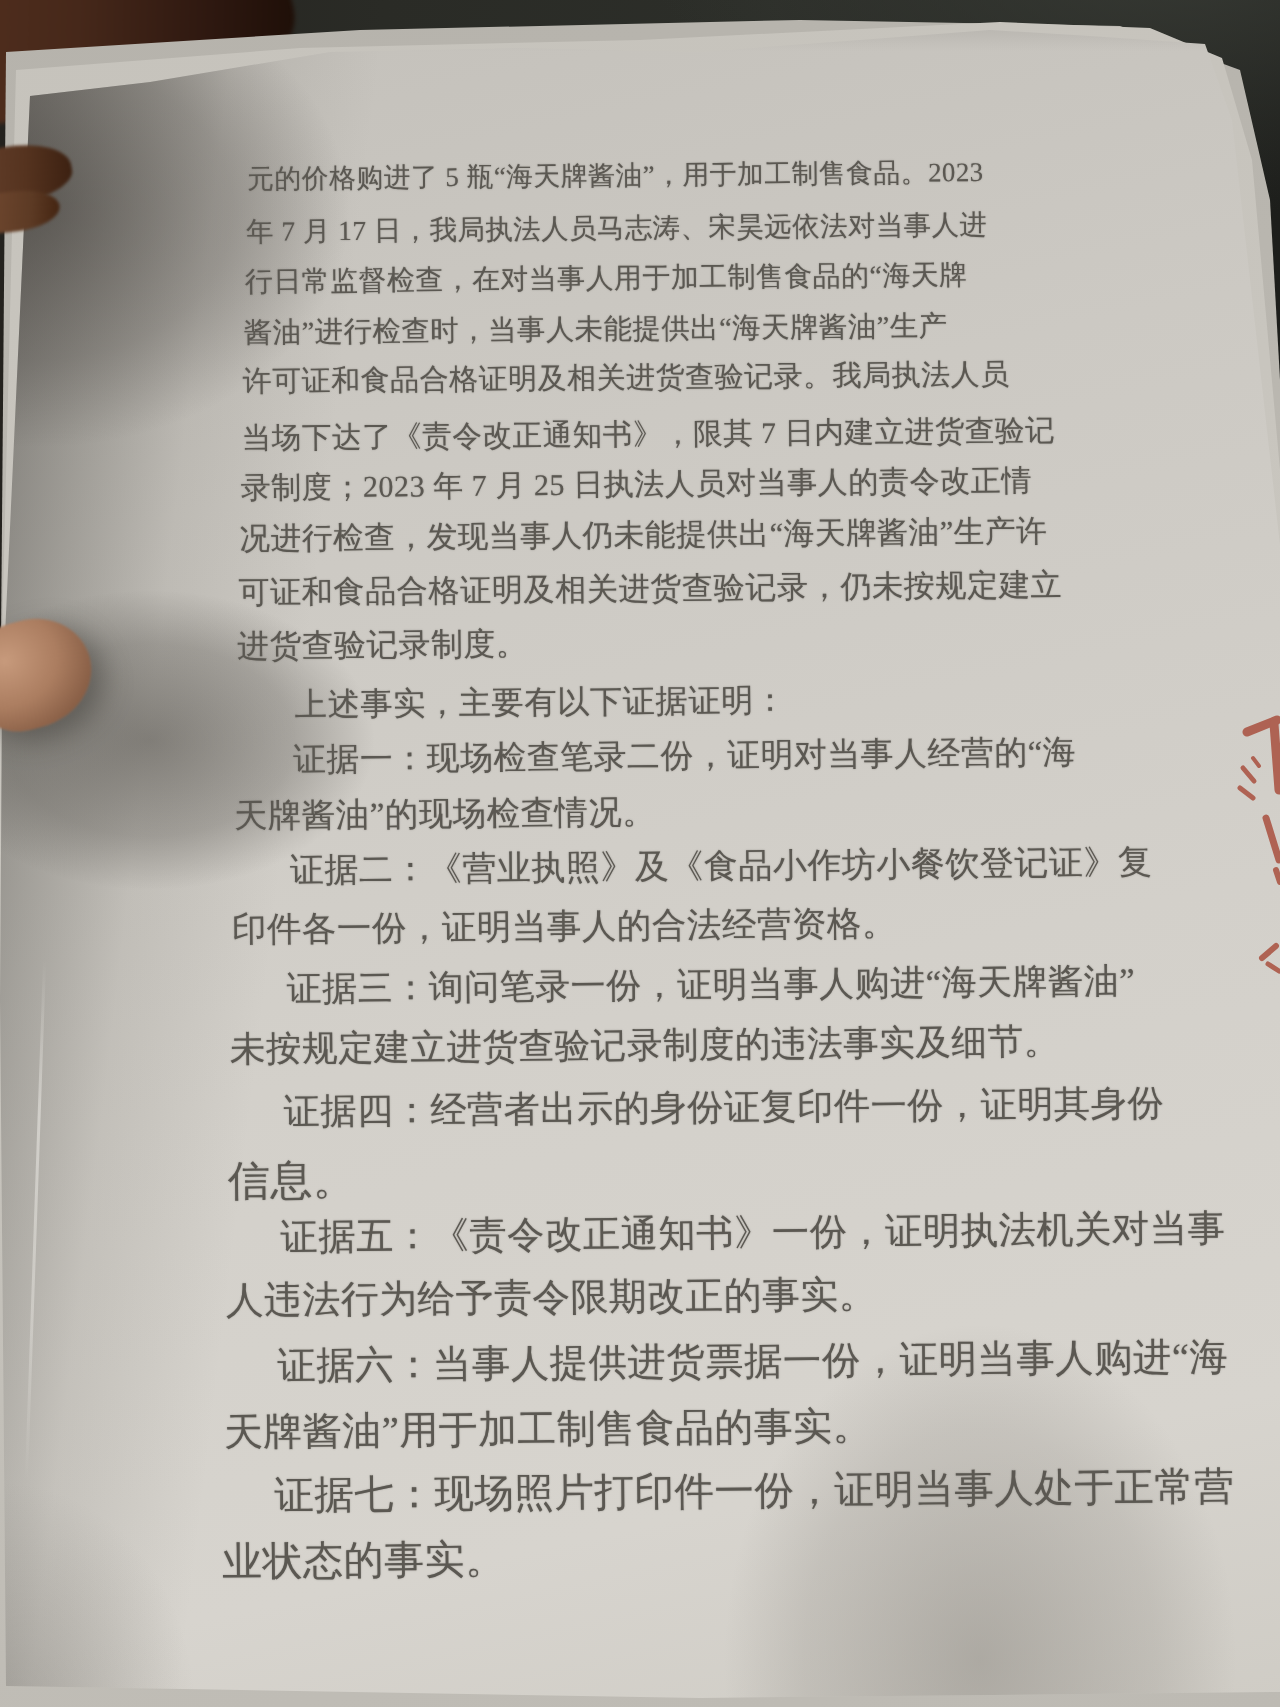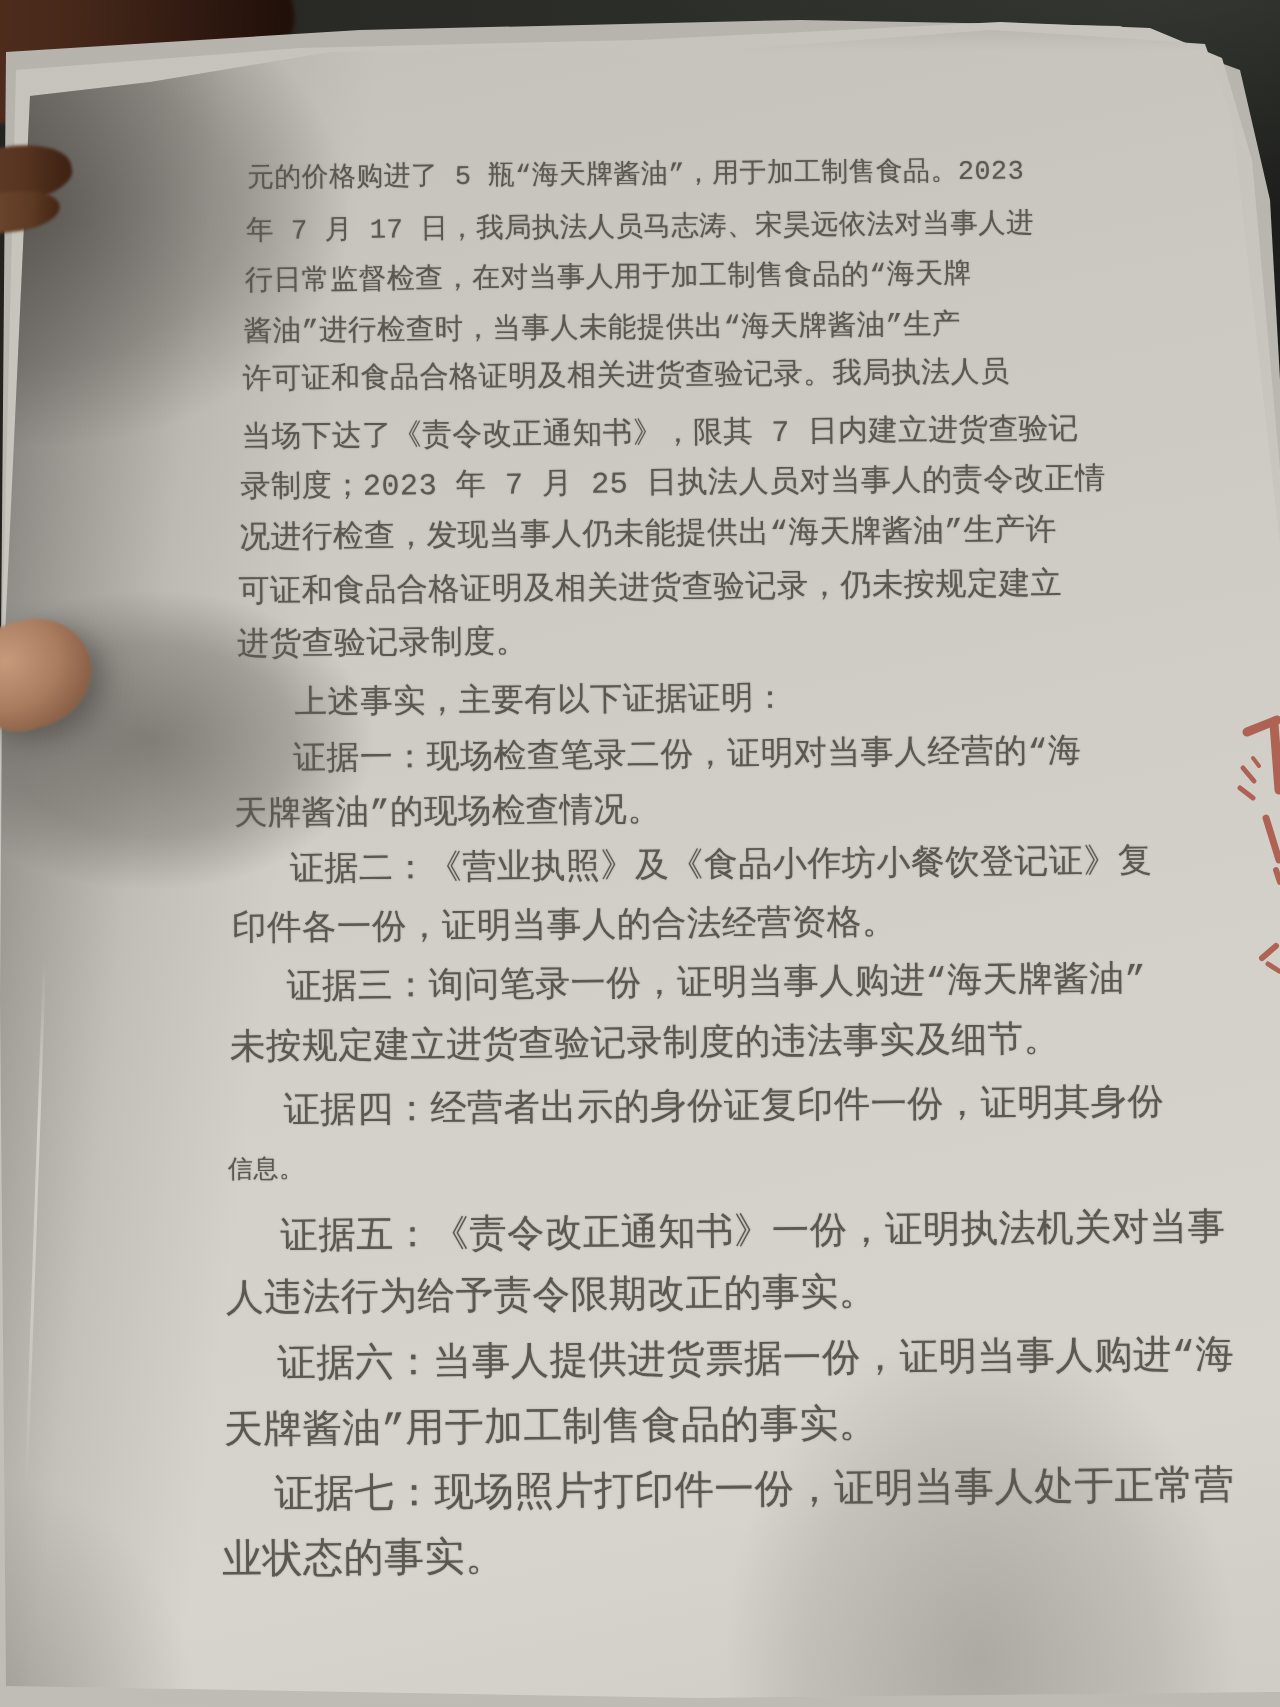--- a/index.html
+++ b/index.html
@@ -28,21 +28,20 @@
     clip-path:polygon(6px 52px,360px 30px,800px 20px,1120px 26px,1240px 70px,1270px 200px,1280px 380px,1280px 1707px,0px 1707px,0px 760px);
   }
   .sheet-b{
     background:linear-gradient(170deg,#c6c3bc 0%,#c9c6bf 45%,#bdbab3 100%);
     clip-path:polygon(16px 70px,300px 48px,640px 40px,1000px 22px,1150px 28px,1222px 58px,1252px 160px,1280px 470px,1280px 1707px,0px 1707px,0px 720px);
   }
   .paper{
     position:absolute;inset:0;
     background:linear-gradient(168deg,#c3c0ba 0%,#ccc9c3 28%,#d3d0ca 58%,#d7d4ce 84%,#cfccc5 100%);
     clip-path:polygon(30px 96px,150px 82px,330px 52px,520px 48px,700px 52px,860px 40px,990px 30px,1090px 36px,1205px 44px,1232px 120px,1280px 545px,1280px 1692px,700px 1698px,6px 1686px,0px 1000px,2px 700px);
-    font-family:Liberation Mono, monospace;
   }
   .paper .shade{position:absolute;inset:0;pointer-events:none;}
   .shade-edge-top{
     background:linear-gradient(180deg,rgba(96,93,88,.28) 0%,rgba(96,93,88,0) 3%);
   }
   .shade-left{
     background:linear-gradient(97deg,rgba(52,50,46,.55) 0%,rgba(78,76,70,.35) 9%,rgba(120,117,110,.18) 16%,rgba(120,117,110,0) 26%);
   }
   .shade-topleft{
     background:radial-gradient(ellipse 430px 330px at 40px 210px,rgba(48,44,40,.5) 0%,rgba(48,44,40,.25) 45%,rgba(48,44,40,0) 72%);
@@ -128,21 +127,21 @@
         <div class="line" style="top: 573px; left: 234.2px; font-size: 31.2px;">可证和食品合格证明及相关进货查验记录，仍未按规定建立</div>
         <div class="line" style="top: 627px; left: 232.6px; font-size: 31.8px;">进货查验记录制度。</div>
         <div class="line" style="top: 685px; left: 289.5px; font-size: 32.3px;">上述事实，主要有以下证据证明：</div>
         <div class="line" style="top: 740px; left: 287.35px; font-size: 32.9px;">证据一：现场检查笔录二份，证明对当事人经营的“海</div>
         <div class="line" style="top: 795px; left: 227.8px; font-size: 33.4px;">天牌酱油”的现场检查情况。</div>
         <div class="line" style="top: 850px; left: 283.05px; font-size: 34px;">证据二：《营业执照》及《食品小作坊小餐饮登记证》复</div>
         <div class="line" style="top: 908px; left: 224.6px; font-size: 34.5px;">印件各一份，证明当事人的合法经营资格。</div>
         <div class="line" style="top: 968px; left: 278.75px; font-size: 35px;">证据三：询问笔录一份，证明当事人购进“海天牌酱油”</div>
         <div class="line" style="top: 1027px; left: 221.4px; font-size: 35.6px;">未按规定建立进货查验记录制度的违法事实及细节。</div>
         <div class="line" style="top: 1090px; left: 274.45px; font-size: 36.2px;">证据四：经营者出示的身份证复印件一份，证明其身份</div>
-        <div class="line" style="top: 1155px; left: 218.2px; font-size: 25px;">信息。</div>
+        <div class="line" style="top: 1155px; left: 218.2px; font-size: 42px;">信息。</div>
         <div class="line" style="top: 1215px; left: 270.15px; font-size: 37.3px;">证据五：《责令改正通知书》一份，证明执法机关对当事</div>
         <div class="line" style="top: 1277px; left: 215px; font-size: 37.8px;">人违法行为给予责令限期改正的事实。</div>
         <div class="line" style="top: 1342px; left: 265.85px; font-size: 38.4px;">证据六：当事人提供进货票据一份，证明当事人购进“海</div>
         <div class="line" style="top: 1408px; left: 211.8px; font-size: 38.9px;">天牌酱油”用于加工制售食品的事实。</div>
         <div class="line" style="top: 1472px; left: 261.55px; font-size: 39.5px;">证据七：现场照片打印件一份，证明当事人处于正常营</div>
         <div class="line" style="top: 1537px; left: 208.6px; font-size: 40px;">业状态的事实。</div>
       </div>
 
     <svg class="red-marks" width="50" height="340" viewBox="0 0 50 340">
       <g stroke="#a9503f" fill="none" stroke-linecap="round" opacity="0.85">

